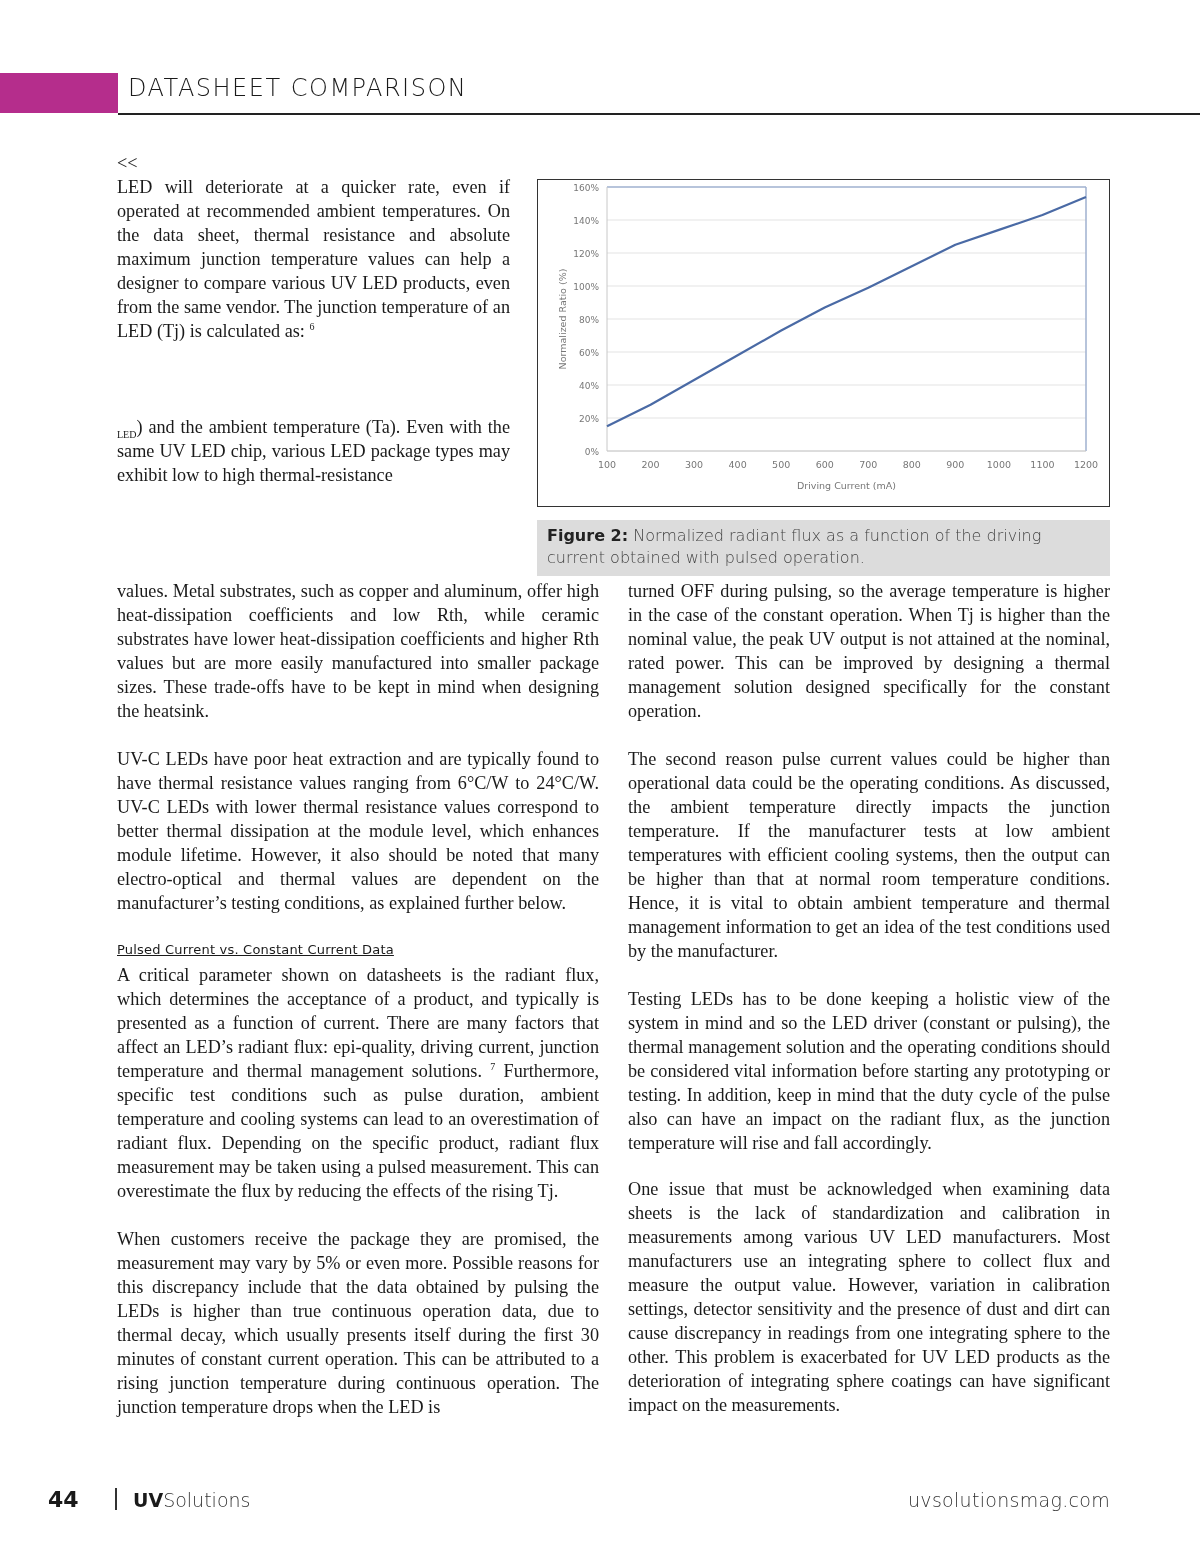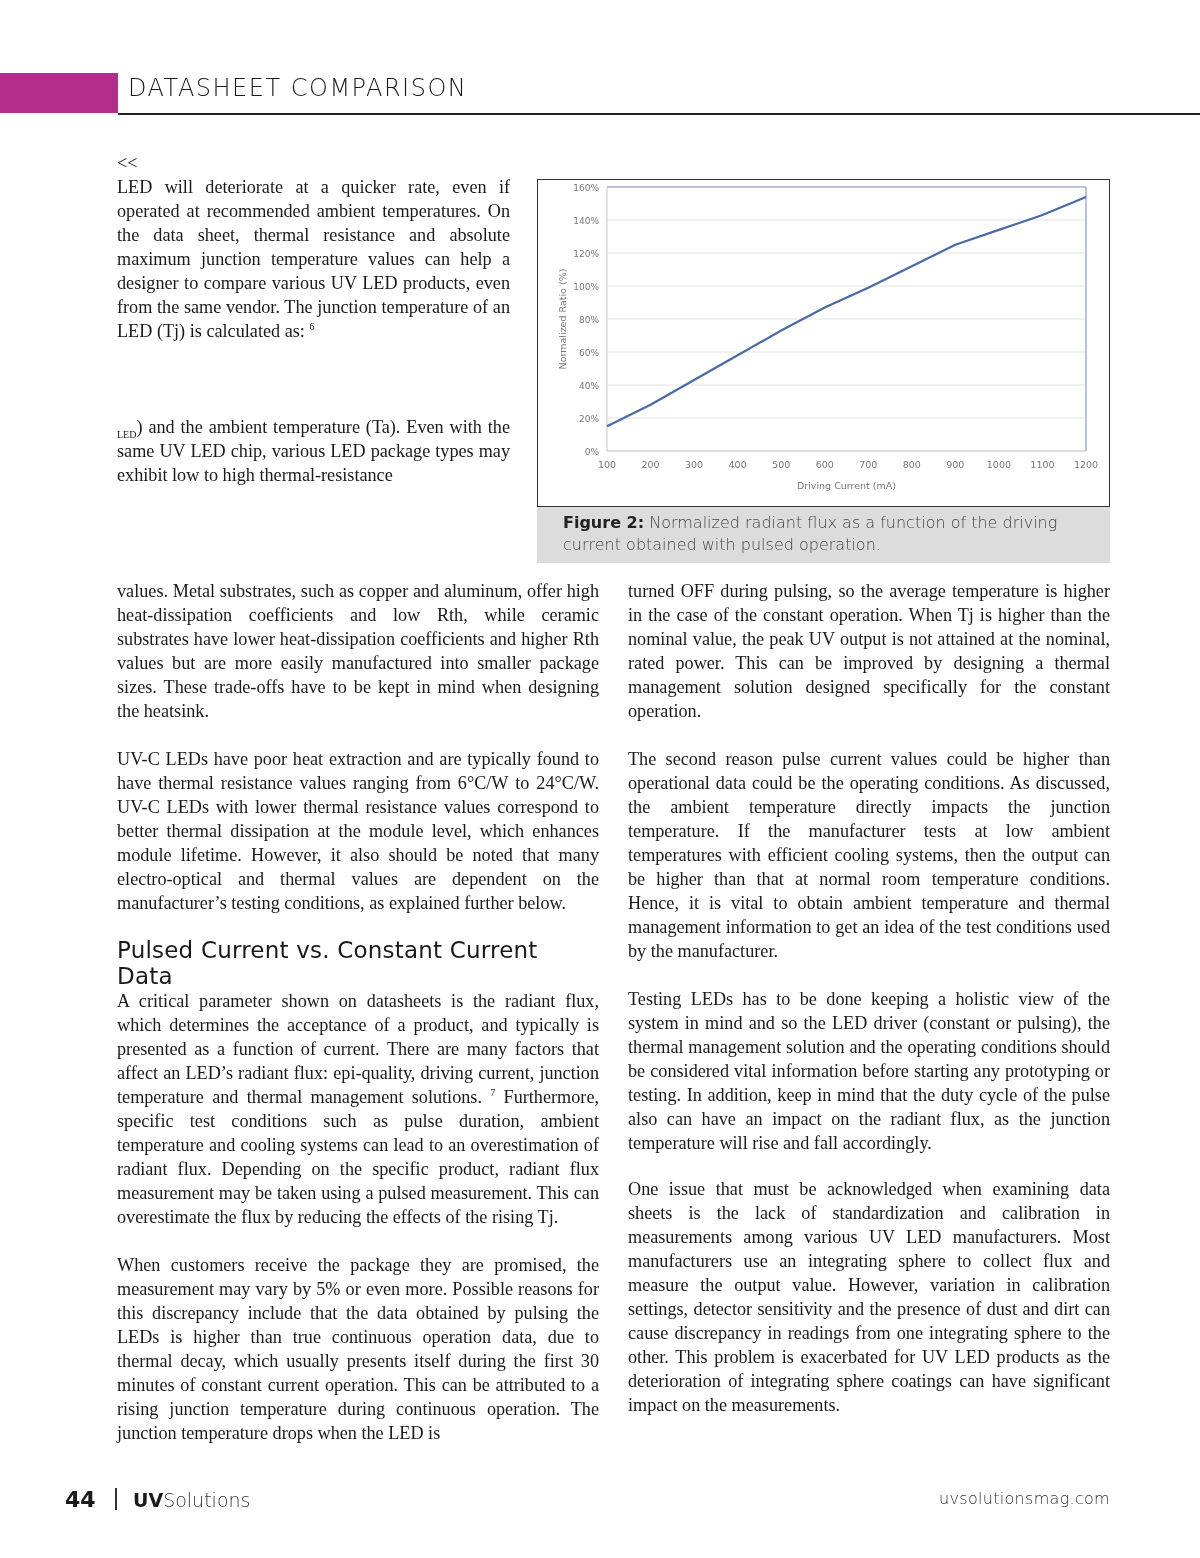--- a/index.html
+++ b/index.html
@@ -10,36 +10,36 @@
   .header-rule { position: absolute; left: 118px; top: 113px; width: 1082px; height: 2px; background: #222; }
 
   .col { position: absolute; font-size: 18.2px; line-height: 24px; text-align: justify; }
   .col p { margin: 0; }
   .gap { height: 24px; }
 
   .col-left-top { left: 117px; top: 151px; width: 393px; }
   .col-left-bottom { left: 117px; top: 579px; width: 482px; }
   .col-right { left: 628px; top: 579px; width: 482px; }
 
-  .h2 { font-family: "DejaVu Sans", sans-serif; font-size: 23px; font-weight: 500; line-height: 26px; margin: 0; text-align: left; letter-spacing: 0.2px; }
+  .h2 { font-family: "DejaVu Sans", sans-serif; font-size: 13px; font-weight: 500; line-height: 26px; margin: 0; text-align: left; letter-spacing: 0.2px; text-decoration: underline; }
   sup { font-size: 10px; line-height: 0; vertical-align: 7px; }
   sub { font-size: 10px; line-height: 0; vertical-align: -5px; }
 
   .figure { position: absolute; left: 537px; top: 179px; width: 573px; height: 384px; }
   .chart-box { position: absolute; left: 0; top: 0; width: 571px; height: 326px; border: 1.5px solid #333; background: #fff; }
-  .caption { position: absolute; left: 0; top: 328px; width: 573px; height: 56px; background: #dcdcdc; box-sizing: border-box; padding: 5px 26px; font-family: "DejaVu Sans", sans-serif; font-size: 16px; line-height: 22px; color: #444; font-weight: 300; }
+  .caption { position: absolute; left: 0; top: 341px; width: 573px; height: 56px; background: #dcdcdc; box-sizing: border-box; padding: 5px 10px; font-family: "DejaVu Sans", sans-serif; font-size: 16px; line-height: 22px; color: #444; font-weight: 300; }
   .caption b { color: #222; font-weight: 600; }
   svg text { font-family: "DejaVu Sans", sans-serif; }
 
-  .footer-num { position: absolute; left: 65px; top: 1487px; font-family: "DejaVu Sans", sans-serif; font-weight: 700; font-size: 22px; color: #1a1a1a; }
+  .footer-num { position: absolute; left: 48px; top: 1487px; font-family: "DejaVu Sans", sans-serif; font-weight: 700; font-size: 22px; color: #1a1a1a; }
   .footer-sep { position: absolute; left: 115px; top: 1488px; width: 1.5px; height: 22px; background: #333; }
   .footer-brand { position: absolute; left: 133px; top: 1489px; font-family: "DejaVu Sans", sans-serif; font-size: 19px; color: #333; }
   .footer-brand b { font-weight: 700; color: #1a1a1a; margin-top: 48px; }
   .footer-brand span.light { font-weight: 300; }
-  .footer-url { position: absolute; right: 90px; top: 1489px; font-family: "DejaVu Sans", sans-serif; font-size: 16px; color: #333; font-weight: 300; letter-spacing: 0.3px; }
+  .footer-url { position: absolute; right: 90px; top: 1489px; font-family: "DejaVu Sans", sans-serif; font-size: 19px; color: #333; font-weight: 300; letter-spacing: 0.3px; }
 </style>
 </head>
 <body>
 
 <div class="header-band"></div>
 <div class="header-title">DATASHEET COMPARISON</div>
 <div class="header-rule"></div>
 
 <div class="col col-left-top">
   <p>&lt;&lt;</p>

